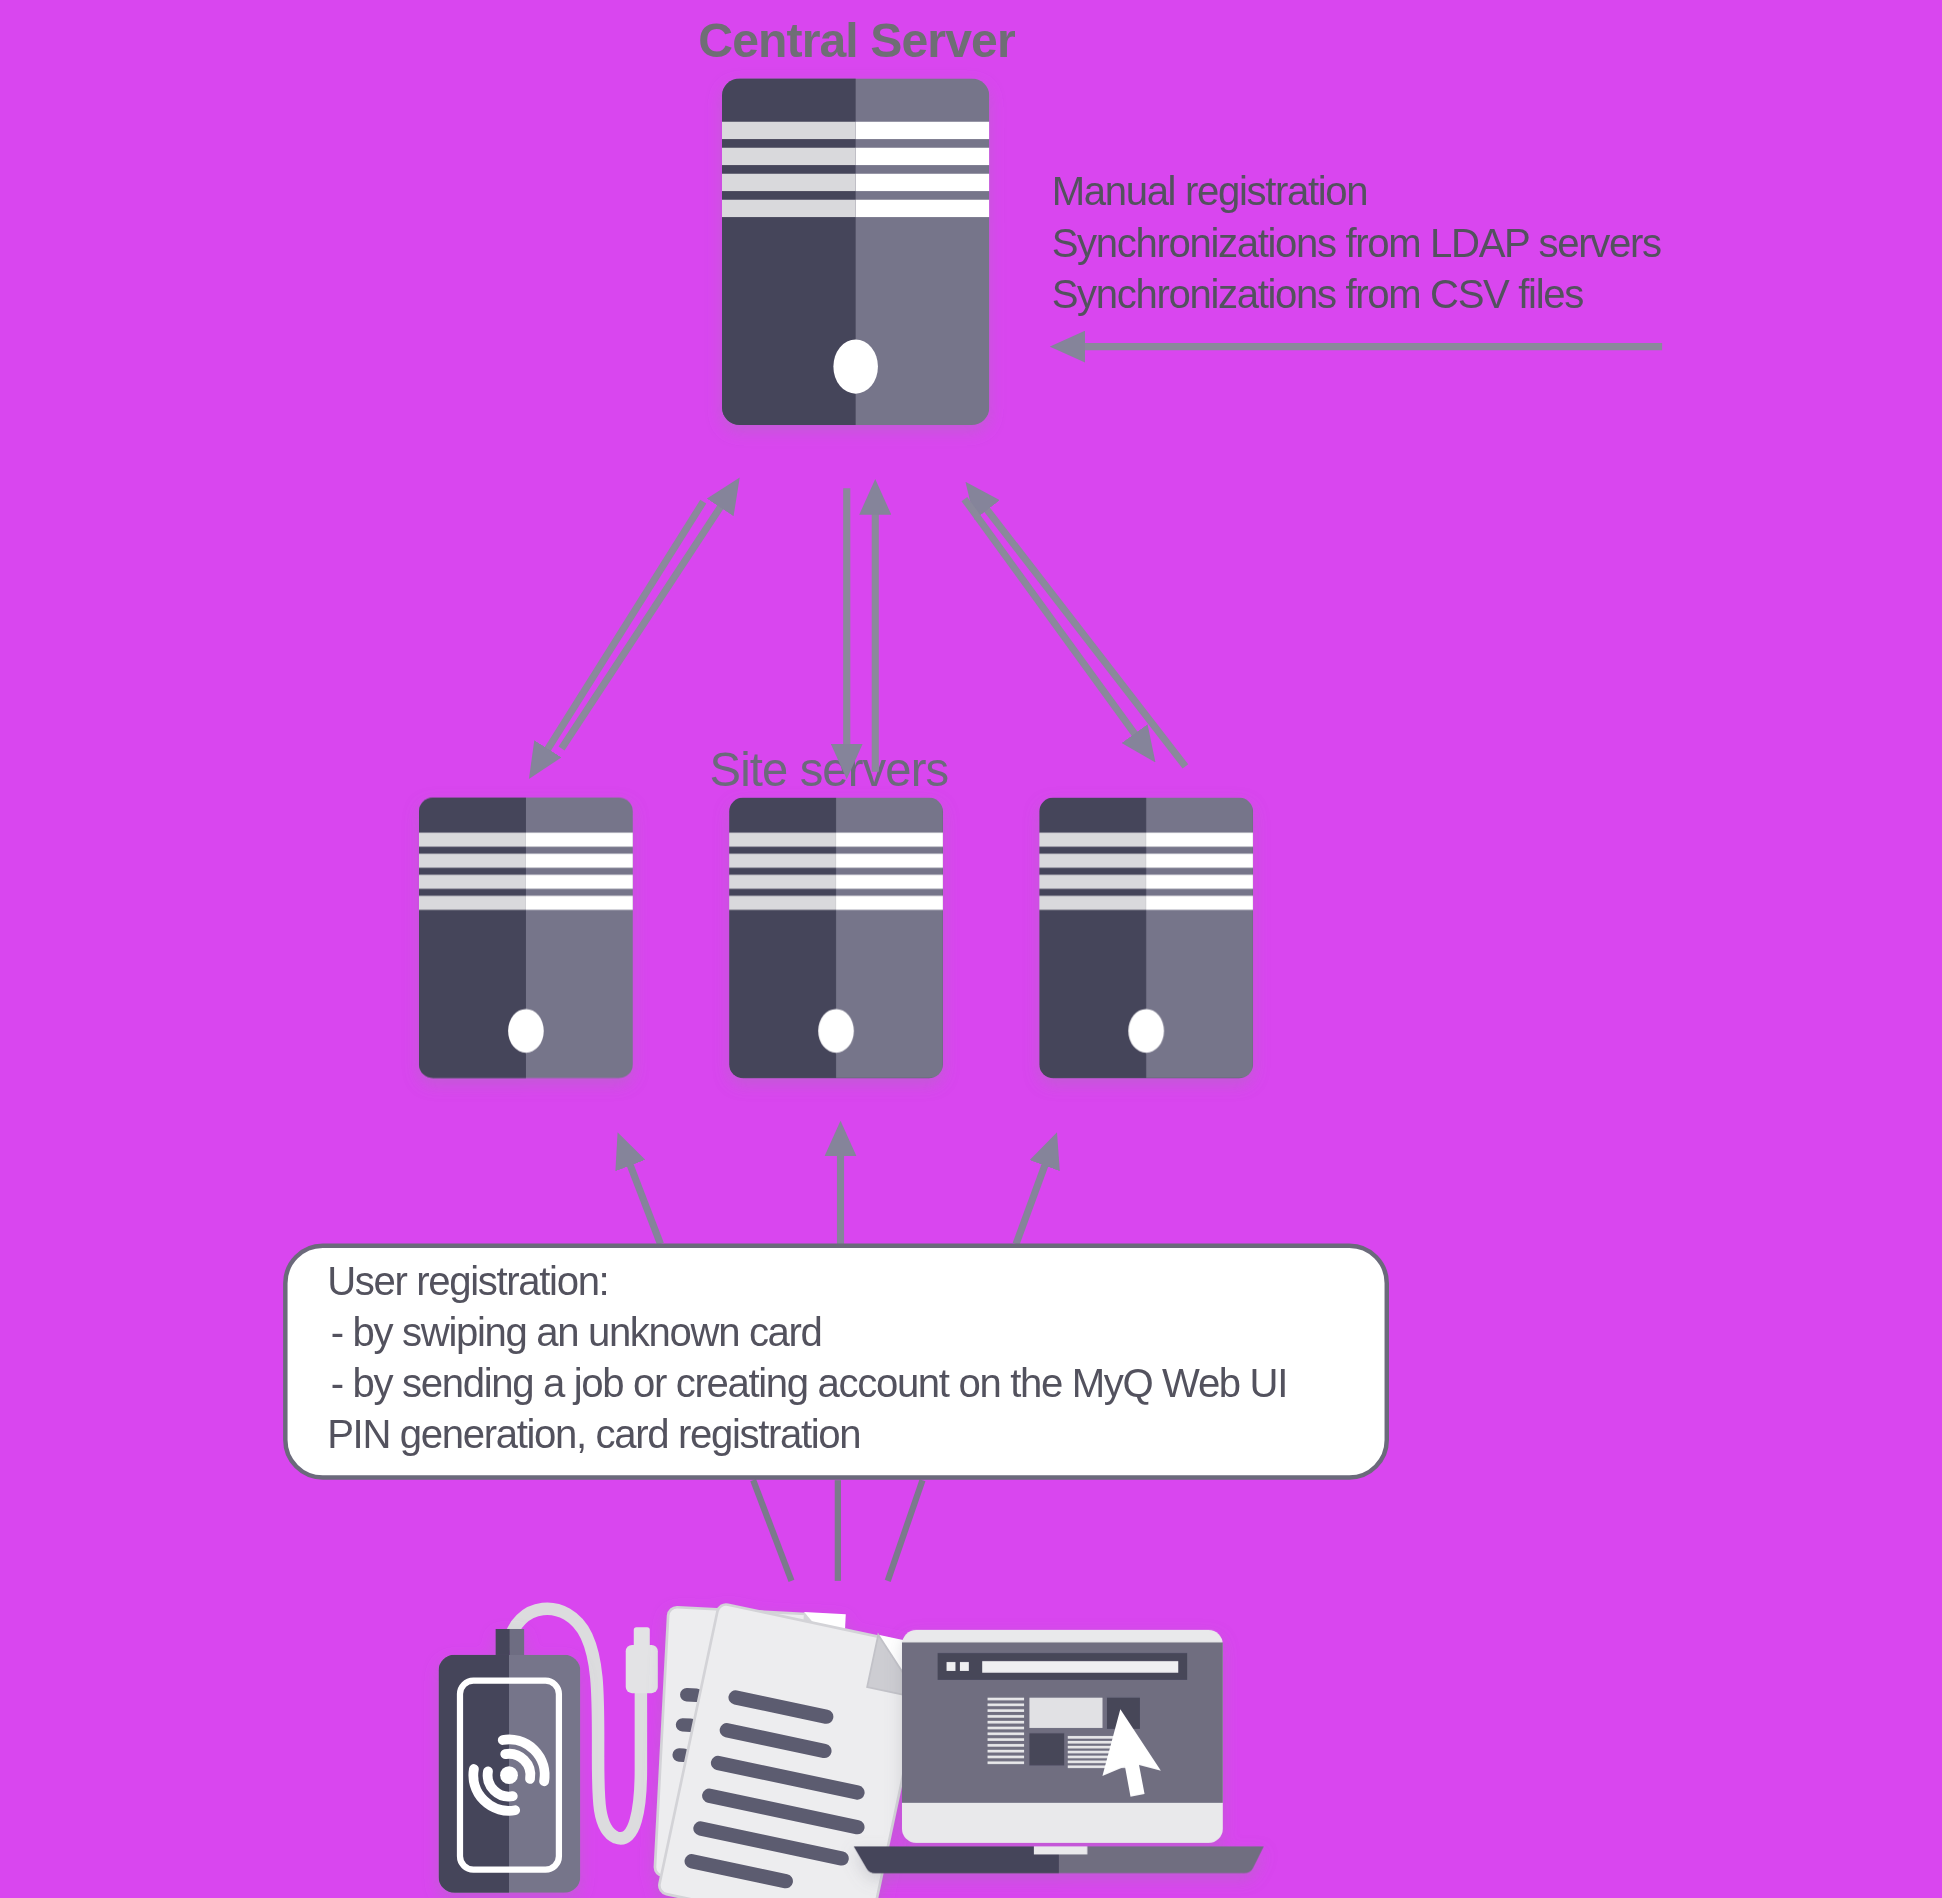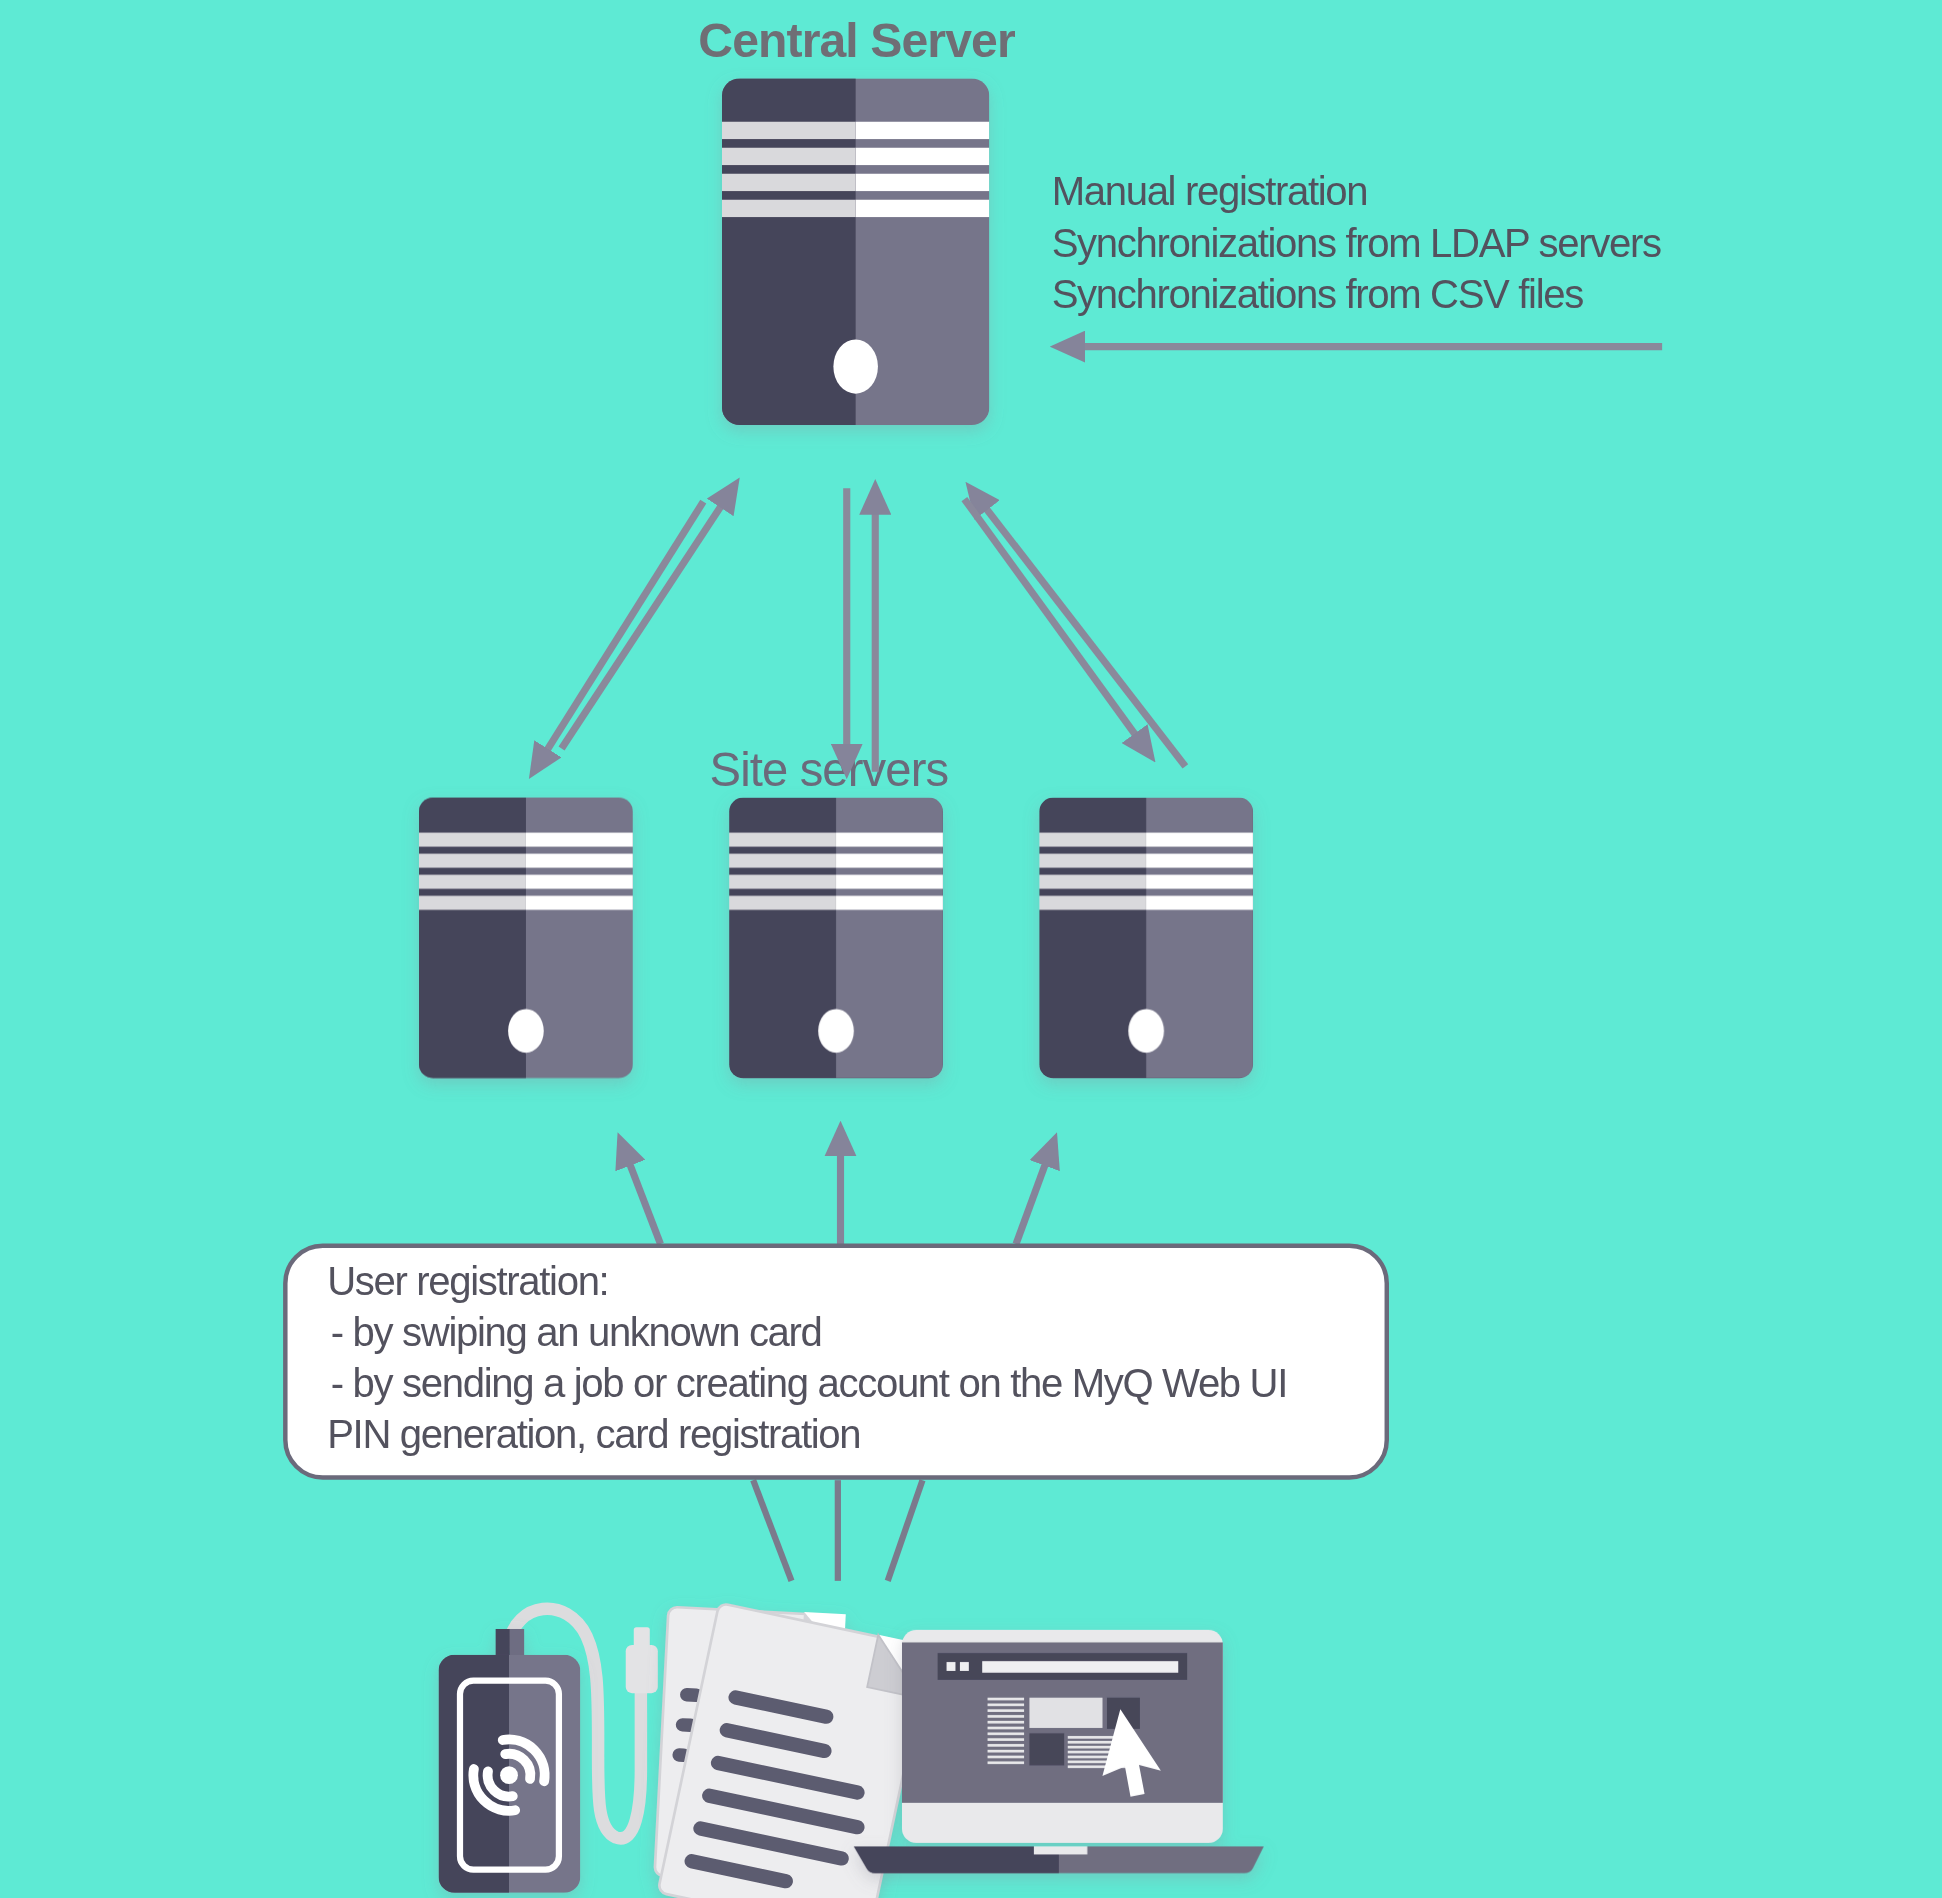--- a/index.html
+++ b/index.html
@@ -1,16 +1,16 @@
 <!DOCTYPE html>
 <html style="font-size:14.3px"><head>
 <meta charset="utf-8">
 <style>
   html, body { margin: 0; padding: 0; background: #ffffff; }
-  .stage { width: 1943px; height: 1899px; position: relative; background: #5eead4; }
+  .stage { width: 1943px; height: 1899px; position: relative; background: #d946ef; }
   svg { display: block; }
   text {
     font-family: "Liberation Sans", "DejaVu Sans", sans-serif;
     fill: #4F4E5B;
   }
   .title-text { font-size: 54px; font-weight: 700; fill: #6F6E75; letter-spacing: -1px; }
   .body-text  { font-size: 45px; font-weight: 400; fill: #53525E; letter-spacing: -1.5px; }
   .site-label { font-size: 53px; font-weight: 400; fill: #6B6A7B; letter-spacing: -1px; }
 </style>
 </head>

